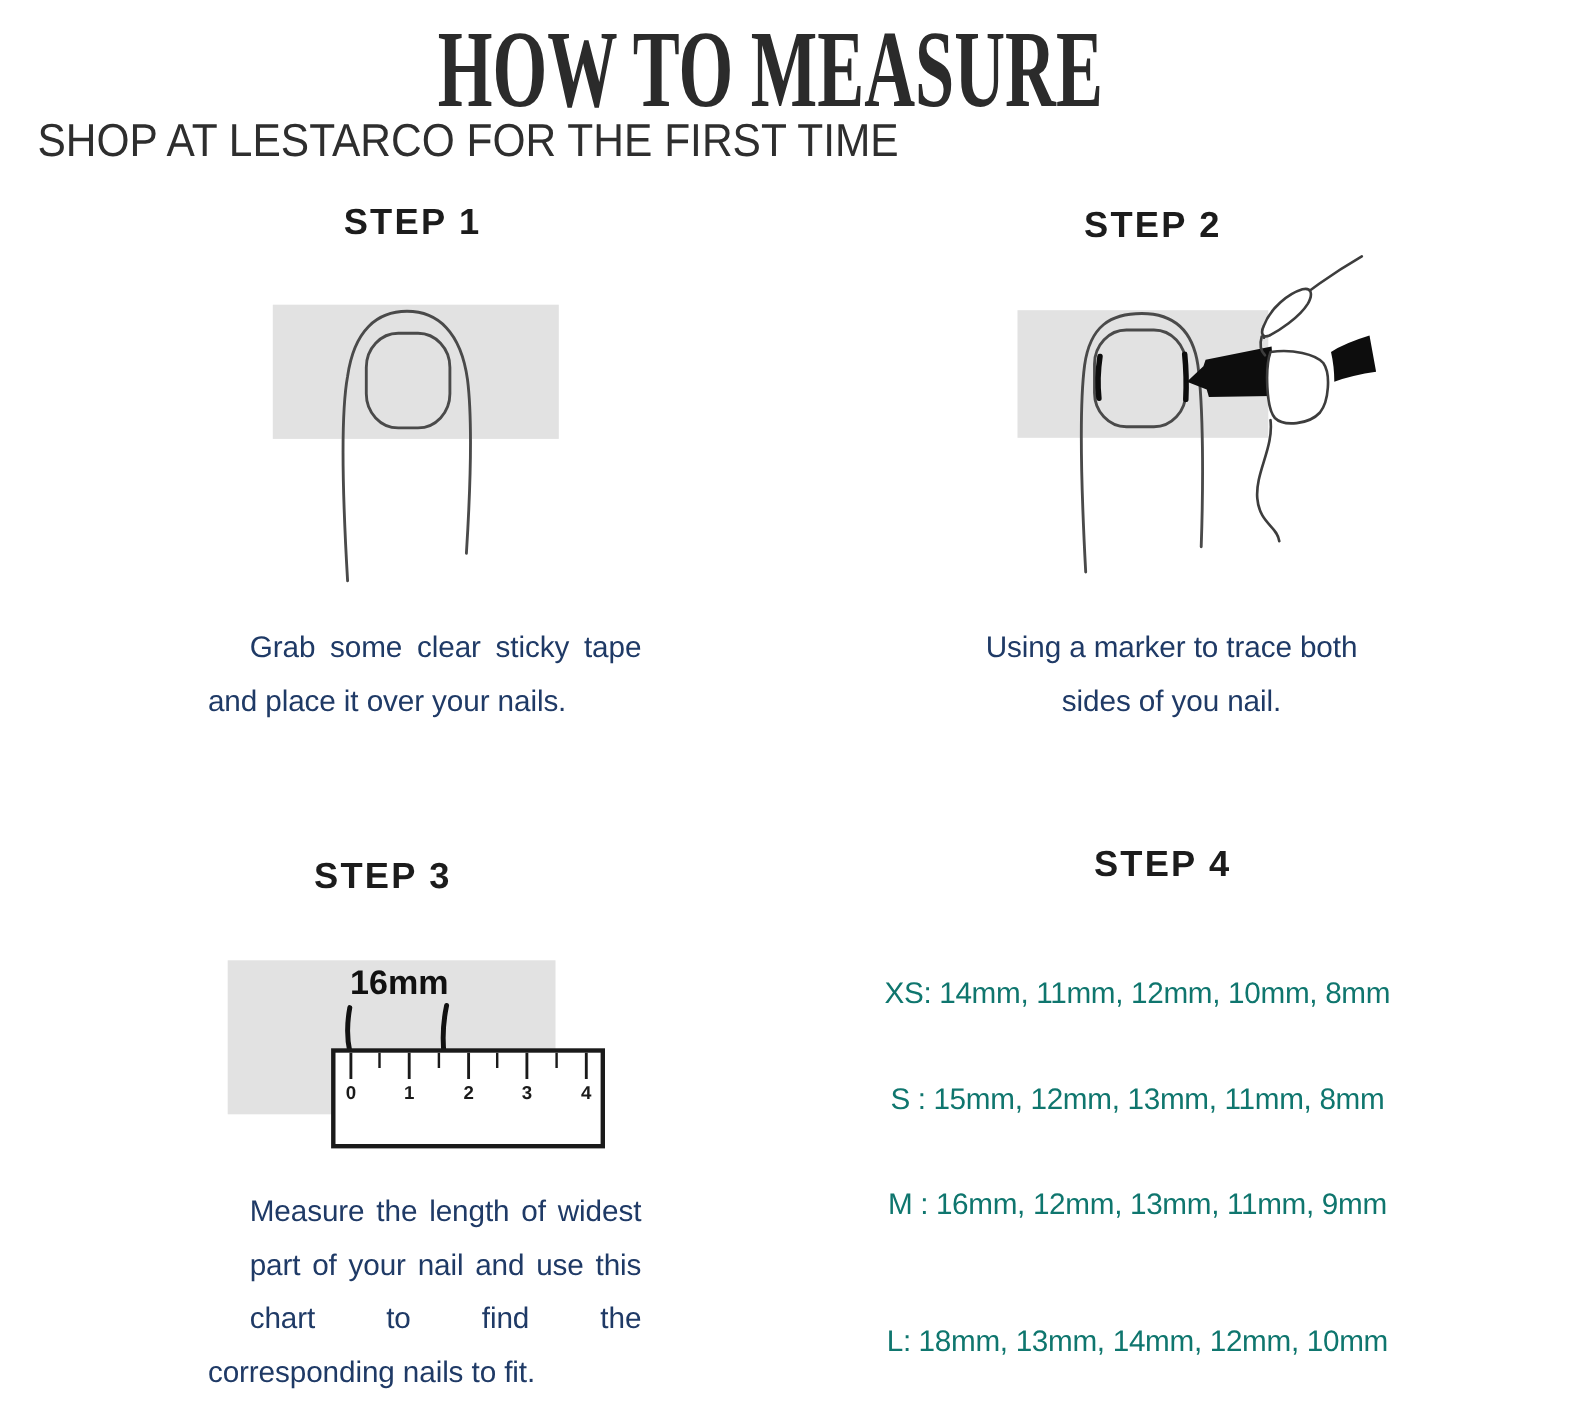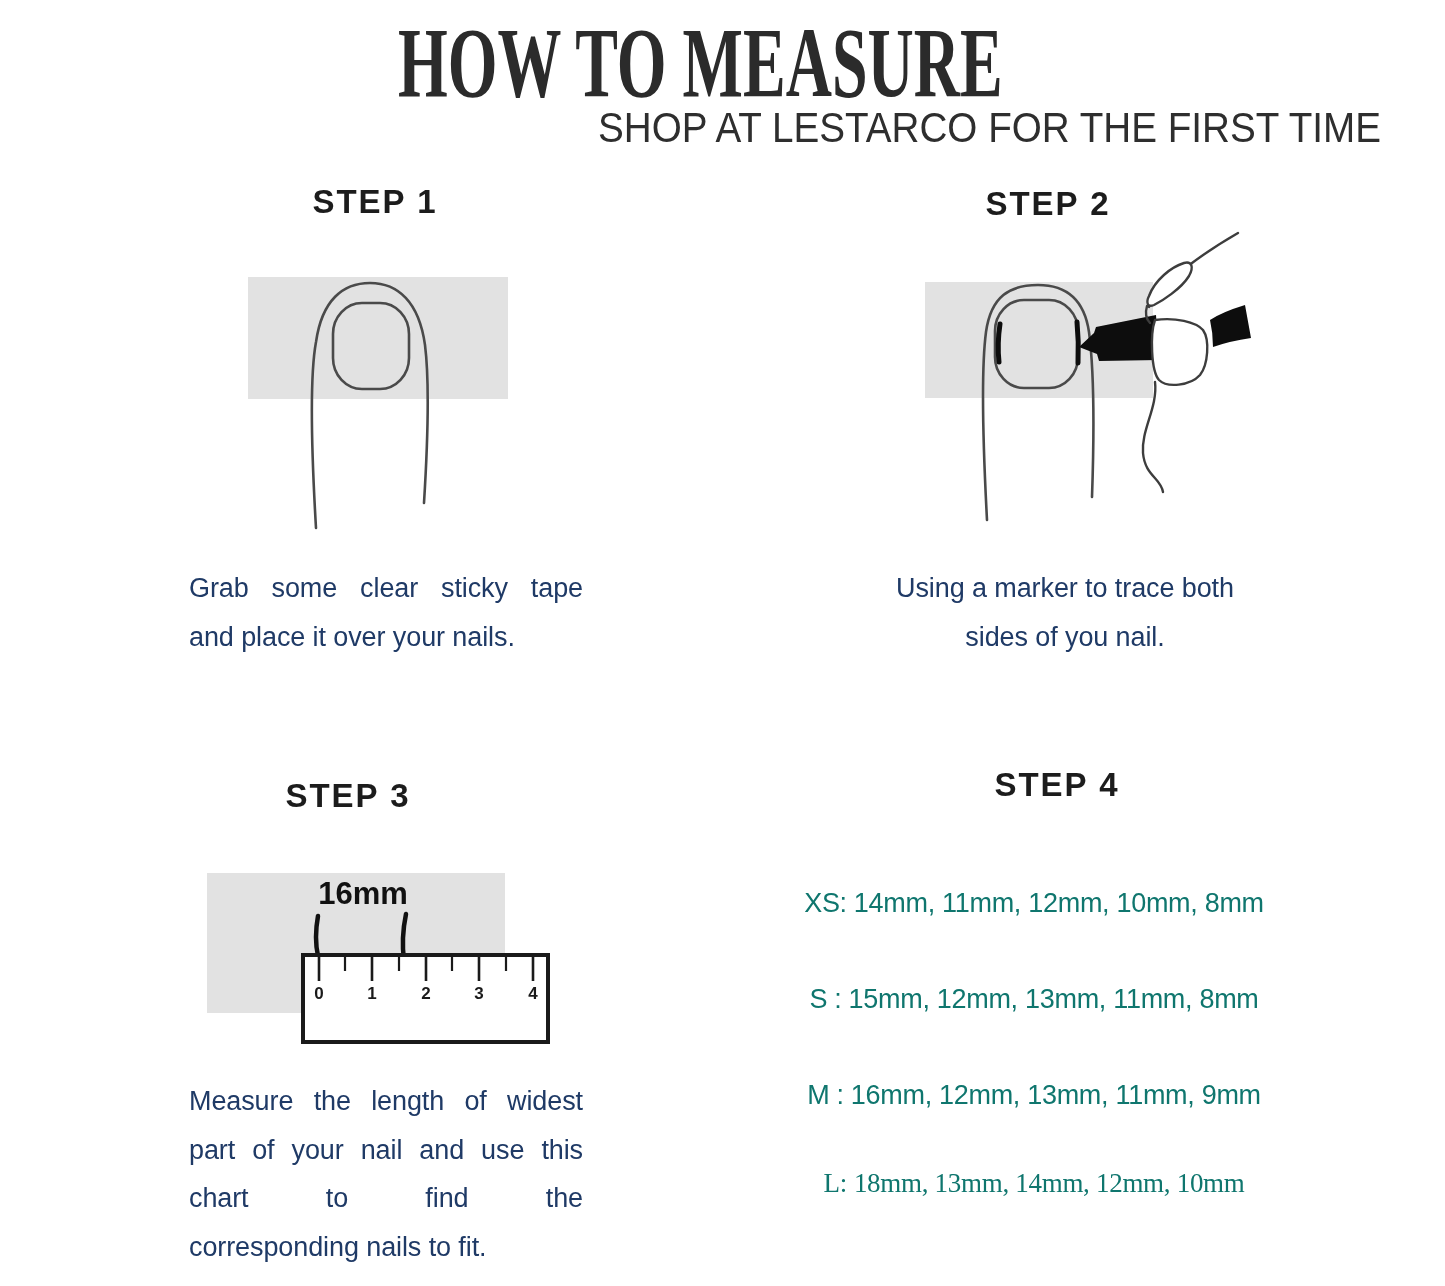--- a/index.html
+++ b/index.html
@@ -14,21 +14,21 @@
 
   
   .title-wrap { top:12px; left:0; width:1400px; text-align:center;font-family:Liberation Serif, serif; }
   .title {
     display:inline-block;
     font-size:100px; font-weight:700; color:#2b2b2b;
     line-height:1.02; white-space:nowrap;
     transform:scaleX(0.64); transform-origin:center;
     letter-spacing:0px;
   }
-  .subtitle-wrap { top:104px; left:0; width:1415px; text-align:right; }
+  .subtitle-wrap { top:104px; left:0; width:1415px; text-align:left; }
   .subtitle {
     display:inline-block;
     font-size:42px; font-weight:400; color:#2e2e2e;
     white-space:nowrap;
     transform:scaleX(0.92); transform-origin:center;
   }
 
   
   .step-heading {
     font-size:33px; font-weight:700; color:#1c1c1c;
@@ -38,29 +38,29 @@
   #h1 { left:265px; top:183px; }
   #h2 { left:938px; top:185px; }
   #h3 { left:238px; top:777px; }
   #h4 { left:947px; top:766px; }
 
   
   .cap { color:#1f3a66; font-size:27px; line-height:48.5px; letter-spacing:-0.1px; }
   #cap1 { left:189px; top:564px; width:394px; }
   #cap2 { left:855px; top:564px; width:420px; text-align:center; }
   #cap3 { left:189px; top:1077px; width:394px; }
-  .just { text-align:justify; text-align-last:justify; white-space:nowrap; }
+  .just { text-align:justify; text-align-last:justify; white-space:nowrap;margin-left:38px; }
   .lastline { text-align:left; text-align-last:left; white-space:nowrap; }
 
   
   .size-row {
     position:absolute; left:788px; width:492px; text-align:center;
     color:#0f766e; font-size:27px; letter-spacing:-0.3px; white-space:nowrap;
   }
-  #row-xs { top:888px; } #row-s { top:984px; } #row-m { top:1080px; } #row-l { top:1168px;font-family:Liberation Serif, serif; }
+  #row-xs { top:888px; } #row-s { top:984px; } #row-m { top:1080px; } #row-l { top:1204px; }
   .size-label { margin-right:7px; }
 
   
   #svg1 { left:200px; top:250px; }
   #svg2 { left:900px; top:230px; }
   #svg3 { left:195px; top:858px; }
 </style>
 </head>
 <body>
 

